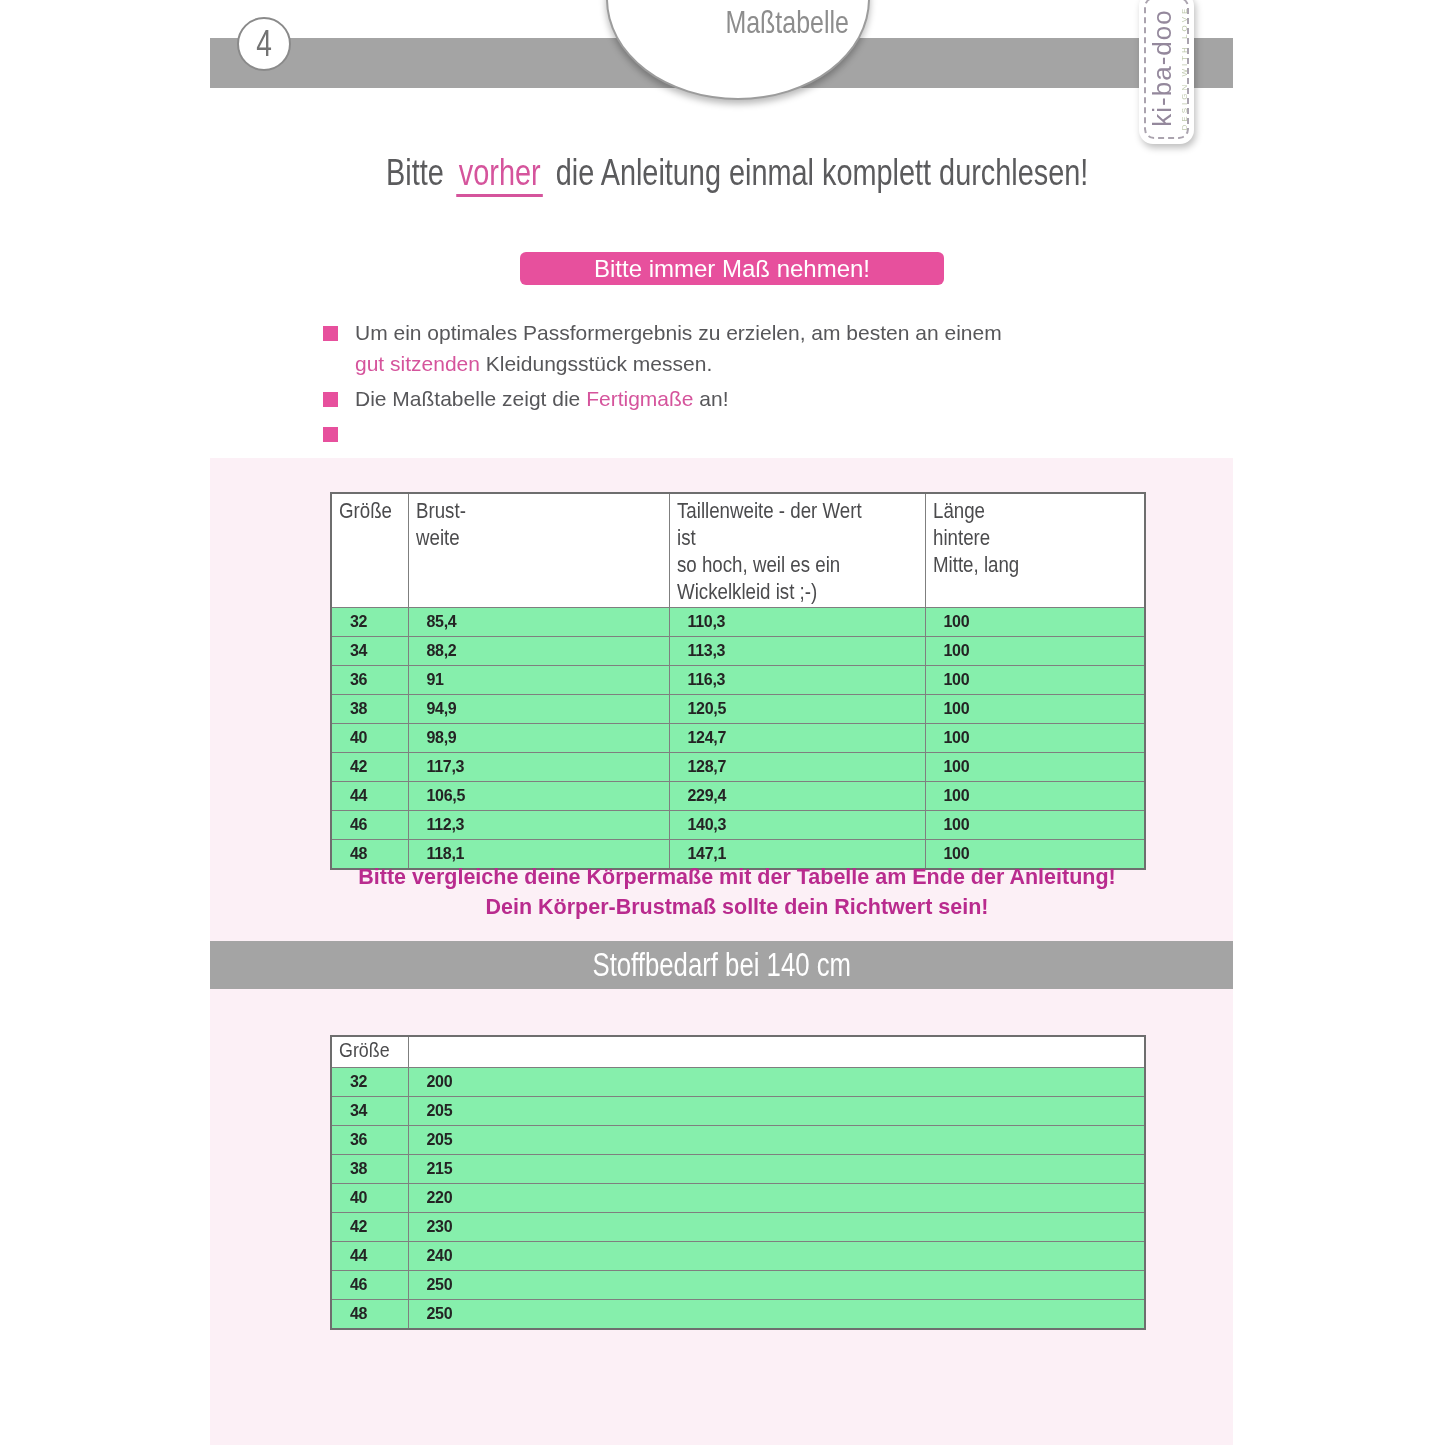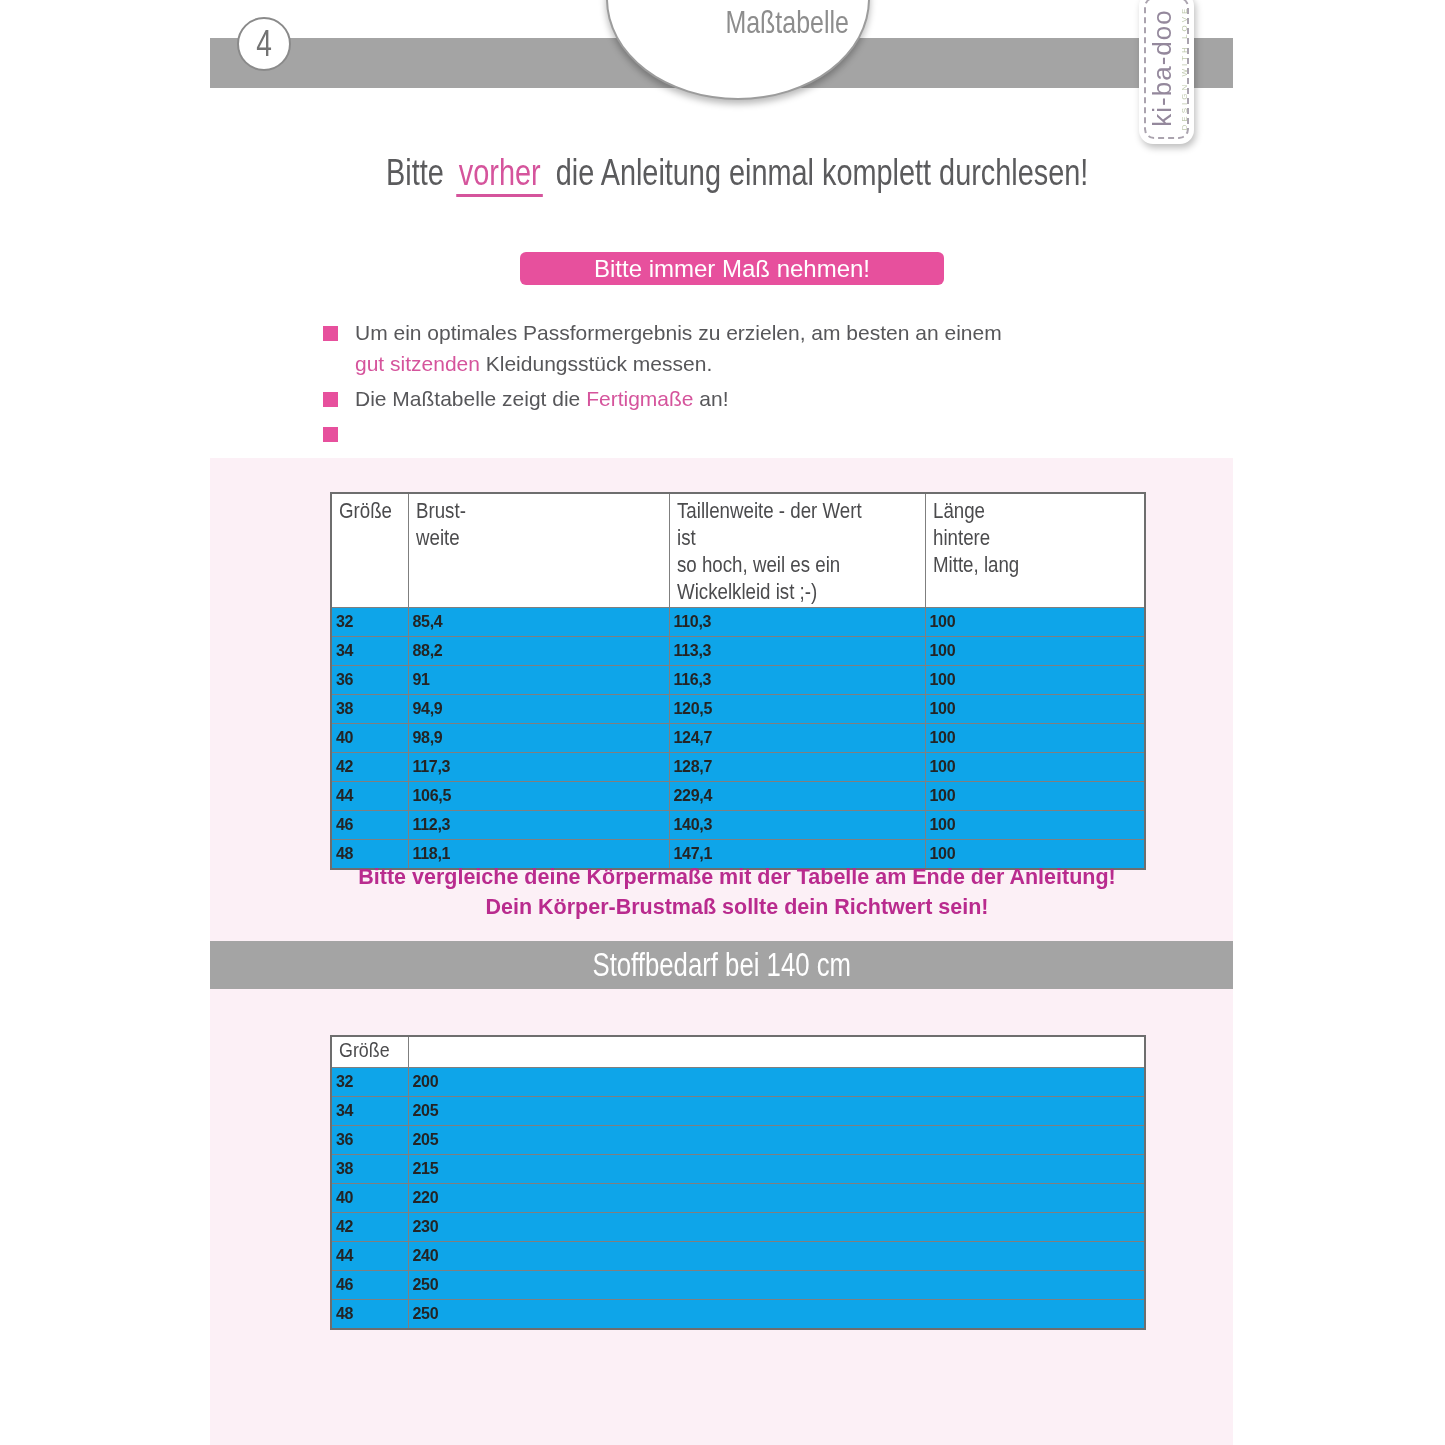--- a/index.html
+++ b/index.html
@@ -43,26 +43,26 @@
   
   .notes{position:absolute;left:323px;top:317px;width:780px;font-size:21px;line-height:31px;color:#57575a;}
   .note{display:flex;margin-bottom:4px;}
   .sq{flex:none;width:15px;height:15px;background:var(--accent);margin:9px 17px 0 0;}
   .pink{color:var(--pink-text);}
 
   
   .panel{position:absolute;left:210px;top:458px;width:1023px;height:987px;background:var(--panel-pink);}
 
   
-  table.tbl{position:absolute;border-collapse:collapse;background:#0ea5e9;table-layout:fixed;}
+  table.tbl{position:absolute;border-collapse:collapse;background:#86efac;table-layout:fixed;}
   .tbl th,.tbl td{border:1px solid #7f7f7f;}
   table.tbl{border:2px solid #6e6e6e;}
   .tbl th{background:#fff;text-align:left;vertical-align:top;padding:3px 6px 2px 7px;
           font-weight:normal;font-size:22px;line-height:27px;color:#4b4b4d;}
-  .tbl td{height:26px;padding:1px 4px 1px 4px;font-size:16px;font-weight:700;
+  .tbl td{height:26px;padding:1px 4px 1px 18px;font-size:16px;font-weight:700;
           letter-spacing:-.3px;color:#242424;line-height:1;}
   .size-table{left:330px;top:492px;width:814px;}
   .size-table th{height:84px;}
   .fabric-table{left:330px;top:1035px;width:814px;}
   .fabric-table th{height:26px;font-size:21px;line-height:22px;padding-top:2px;}
 
   
   .compare{position:absolute;left:330px;top:862px;width:814px;text-align:center;
            color:var(--magenta);font-size:21.5px;font-weight:700;line-height:30px;}
 

